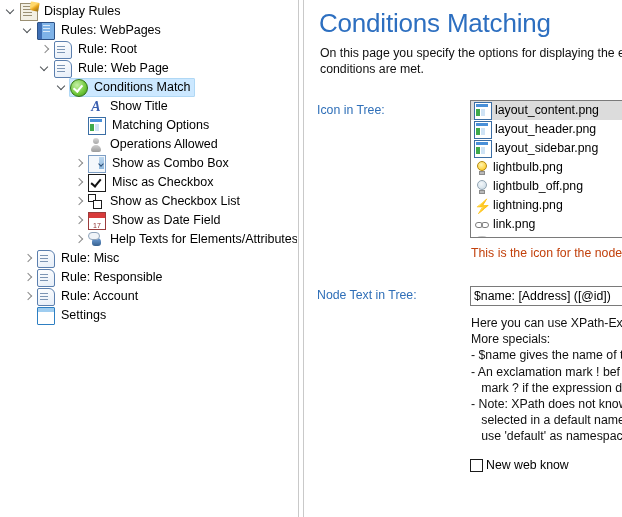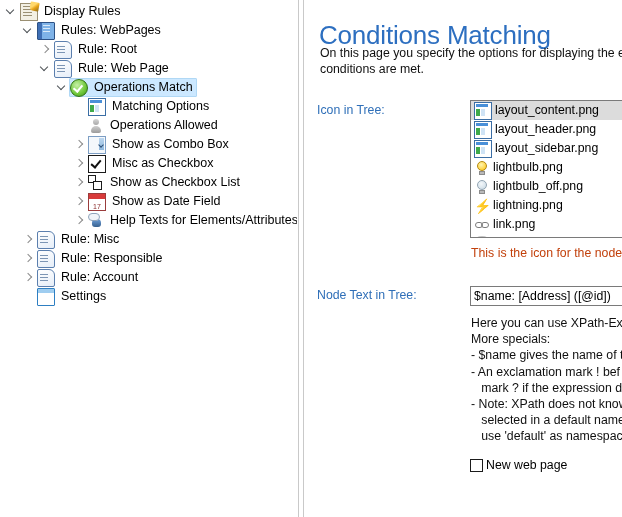--- a/index.html
+++ b/index.html
@@ -367,21 +367,20 @@
     overflow: hidden;
   }
   .page-title {
     position: absolute;
     left: 14px;
     top: 8px;
     font-size: 26px;
     color: #2d6fc0;
     white-space: nowrap;
     letter-spacing: -0.2px;
-    margin-top: 12px;
   }
   .page-desc {
     position: absolute;
     left: 15px;
     top: 45px;
     width: 330px;
     font-size: 12.3px;
     line-height: 16px;
     color: #101010;
     white-space: nowrap;
@@ -609,21 +608,29 @@
         <span class="sel-wrap">
           <span class="icon ic-scroll"></span>
           <span class="label">Rule: Web Page</span>
         </span>
       </div>
       <div class="tree-row selected">
         <span style="width: 55px; flex: 0 0 55px; height: 19px;"></span>
         <span class="expander expanded"></span>
         <span class="sel-wrap">
           <span class="icon ic-check-green"></span>
-          <span class="label">Operations Match</span>
+          <span class="label">Conditions Match</span>
+        </span>
+      </div>
+      <div class="tree-row">
+        <span style="width: 72px; flex: 0 0 72px; height: 19px;"></span>
+        <span class="expander "></span>
+        <span class="sel-wrap">
+          <span class="icon ic-title"></span>
+          <span class="label">Show Title</span>
         </span>
       </div>
       <div class="tree-row">
         <span style="width: 72px; flex: 0 0 72px; height: 19px;"></span>
         <span class="expander "></span>
         <span class="sel-wrap">
           <span class="icon ic-layout"></span>
           <span class="label">Matching Options</span>
         </span>
       </div>
@@ -768,17 +775,17 @@
 - $name gives the name of t
 - An exclamation mark ! bef
    mark ? if the expression do
 - Note: XPath does not know
    selected in a default names
    use 'default' as namespace</div>
 
 
     <div class="checkbox-row">
       <span class="cb-box"></span>
-      <span class="cb-text">New web page</span>
+      <span class="cb-text">New web know</span>
     </div>
 
   </div>
 </div>
 
 </body></html>

